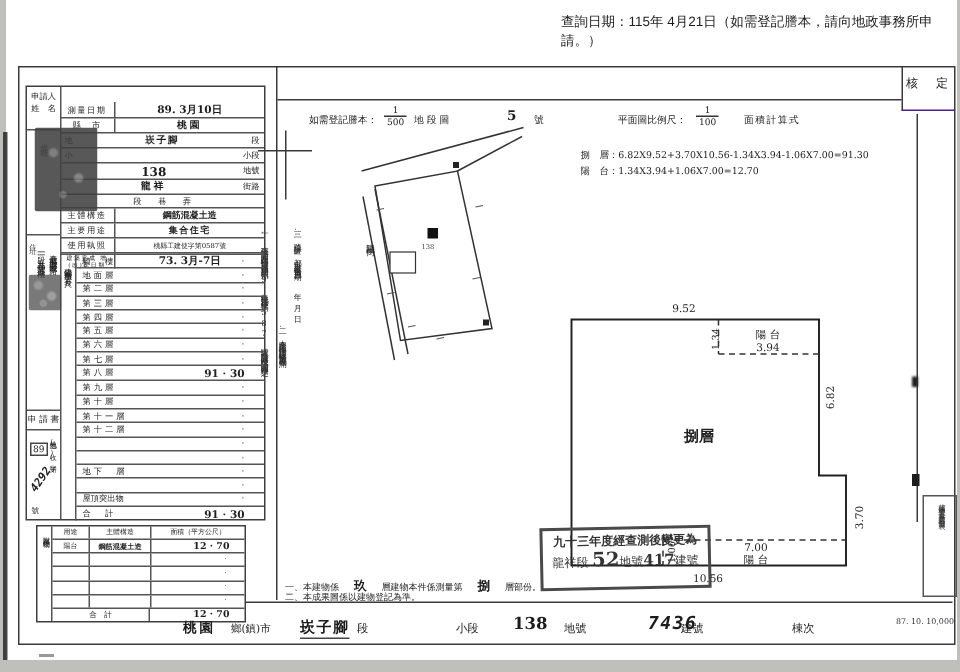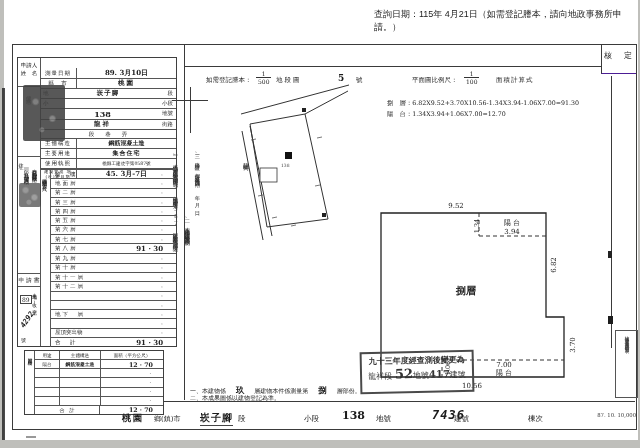--- a/index.html
+++ b/index.html
@@ -220,21 +220,21 @@
       </div>
       <div class="irow" style="flex:1;">
         <div class="ilab">使用執照</div>
         <div class="ival" style="justify-content:center;">
             <span style="font-size:4.6px;">桃縣工建使字第0587號</span>
           </div>
       </div>
       <div class="irow" style="flex:1;">
         <div class="ilab" style="font-size:4px;line-height:5px;">建築完成 增(改)建日期</div>
         <div class="ival" style="justify-content:center;">
-            <span class="b" style="font-size:7px;">45. 3月-7日</span>
+            <span class="b" style="font-size:7px;">73. 3月-7日</span>
           </div>
       </div>
     </div>
 
     <div class="abs" style="left:22px;top:111px;width:136px;height:177px;border-top:1px solid #555;display:flex;">
       <div style="width:10px;border-right:1px solid #555;display:flex;align-items:center;justify-content:center;">
         <div class="vtext" style="height:170px;font-size:5.2px;line-height:10px;">建物面積（平方公尺）</div>
       </div>
       <div style="flex:1;display:flex;flex-direction:column;">
         <div class="fr" style="flex:1;">

